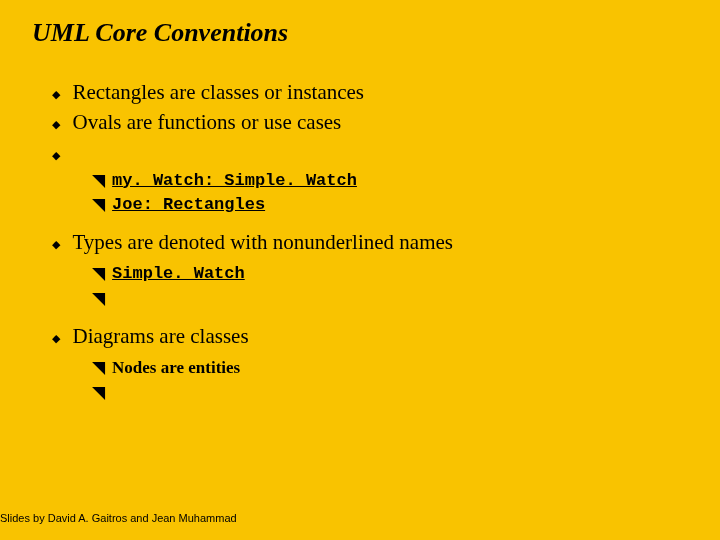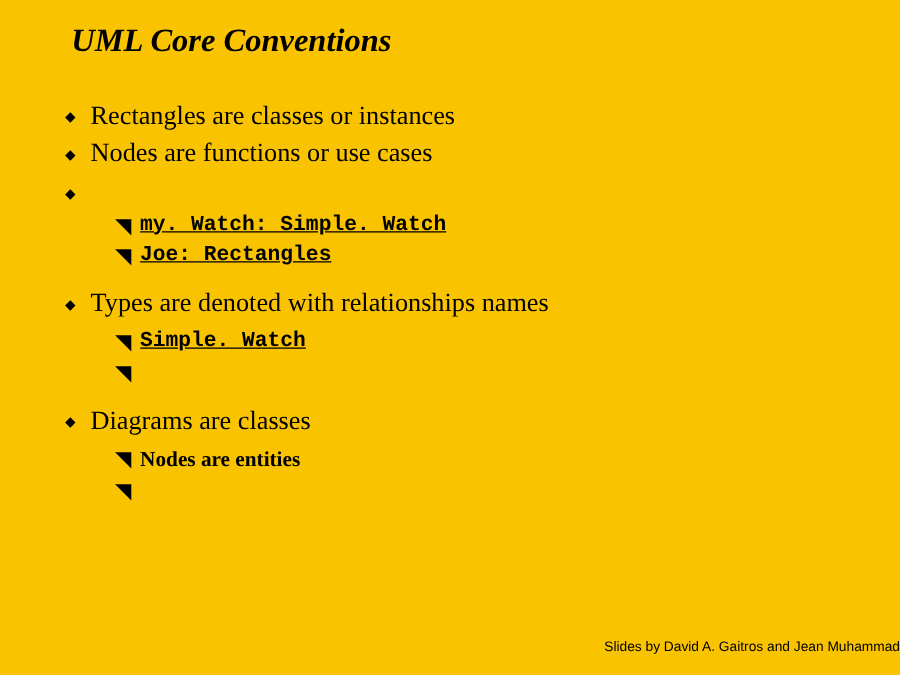--- a/index.html
+++ b/index.html
@@ -10,21 +10,20 @@
       font-family: "Times New Roman", Times, serif;
       color: #000;
       position: relative;
       overflow: hidden;
     }
     .title {
       font-style: italic;
       font-weight: bold;
       font-size: 26px;
       padding: 18px 0 8px 32px;
-      margin-left: 25px;
     }
     .content {
       padding: 22px 40px 0 52px;
     }
     .main-item {
       display: flex;
       align-items: flex-start;
       font-size: 21px;
       line-height: 1.35;
       margin-bottom: 2px;
@@ -57,60 +56,60 @@
       font-weight: bold;
       text-decoration: underline;
     }
     .underline {
       text-decoration: underline;
     }
     .footer {
       position: absolute;
       bottom: 16px;
       width: 100%;
-      text-align: right;
+      text-align: left;
       font-family: Arial, Helvetica, sans-serif;
       font-size: 11px;
       color: #000;
     }
   </style>
 </head>
 <body>
 
 <div class="title">UML Core Conventions</div>
 
 <div class="content">
 
   <div class="main-item">
     <span class="diamond">◆</span>
     <span>Rectangles are classes or instances</span>
   </div>
 
   <div class="main-item">
     <span class="diamond">◆</span>
-    <span>Nodes are functions or use cases</span>
+    <span>Ovals are functions or use cases</span>
   </div>
 
   <div class="main-item">
     <span class="diamond">◆</span>
   </div>
   <div class="sub-list">
     <div class="sub-item">
       <span class="sub-bullet">◥</span>
       <span class="mono underline">my. Watch: Simple. Watch</span>
     </div>
     <div class="sub-item">
       <span class="sub-bullet">◥</span>
       <span class="mono underline">Joe: Rectangles</span>
     </div>
   </div>
 
   <div class="main-item">
     <span class="diamond">◆</span>
-    <span>Types are denoted with relationships names</span>
+    <span>Types are denoted with nonunderlined names</span>
   </div>
   <div class="sub-list">
     <div class="sub-item">
       <span class="sub-bullet">◥</span>
       <span class="mono">Simple. Watch</span>
     </div>
     <div class="sub-item">
       <span class="sub-bullet">◥</span>
     </div>
   </div>

